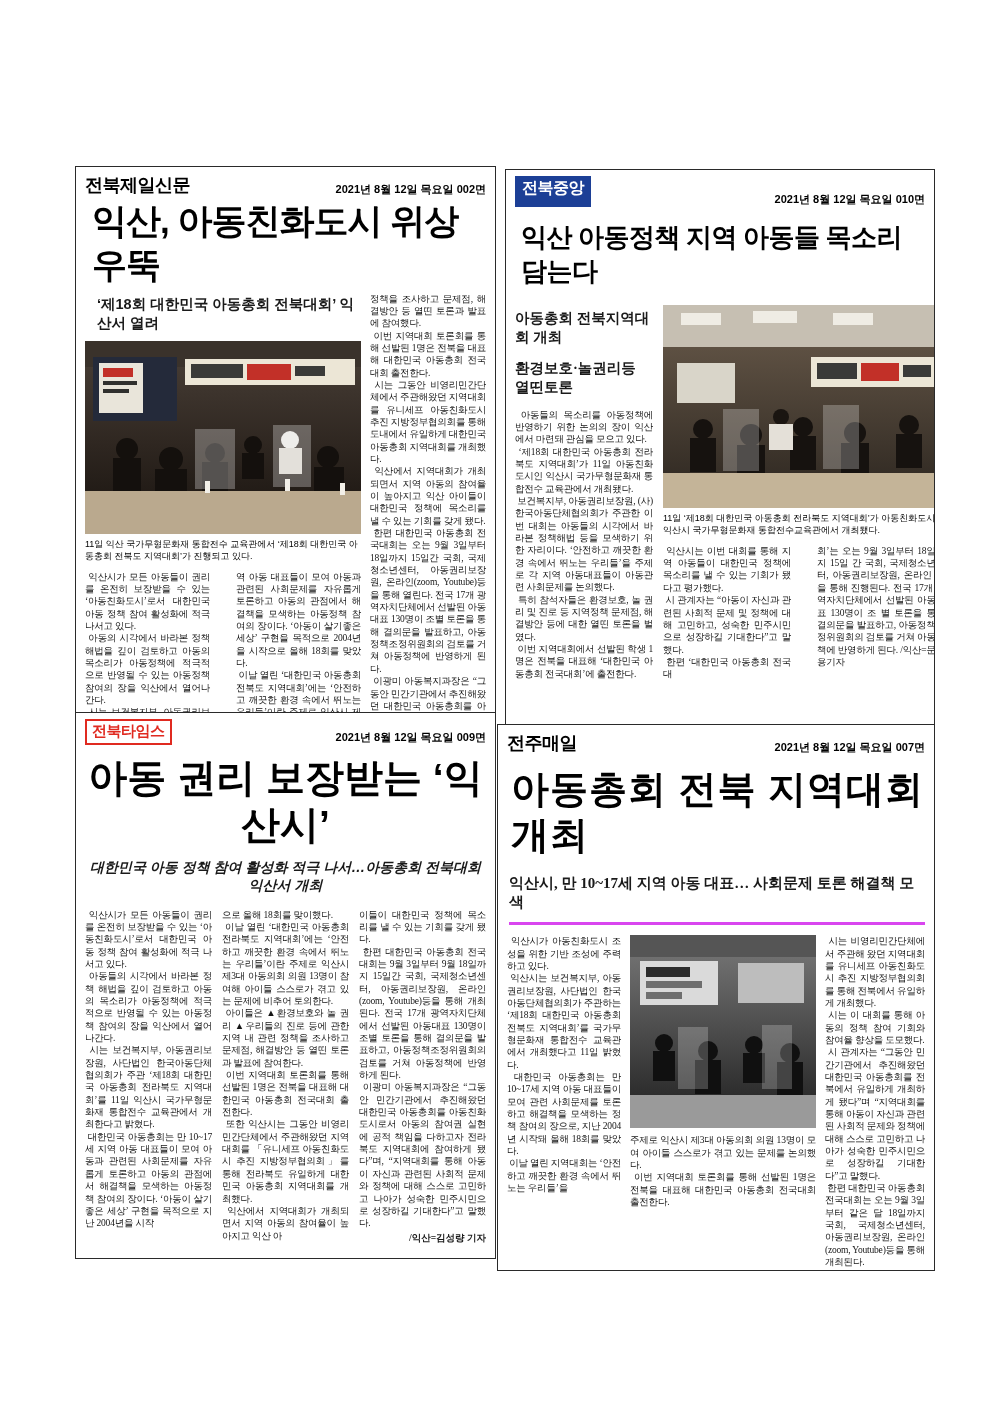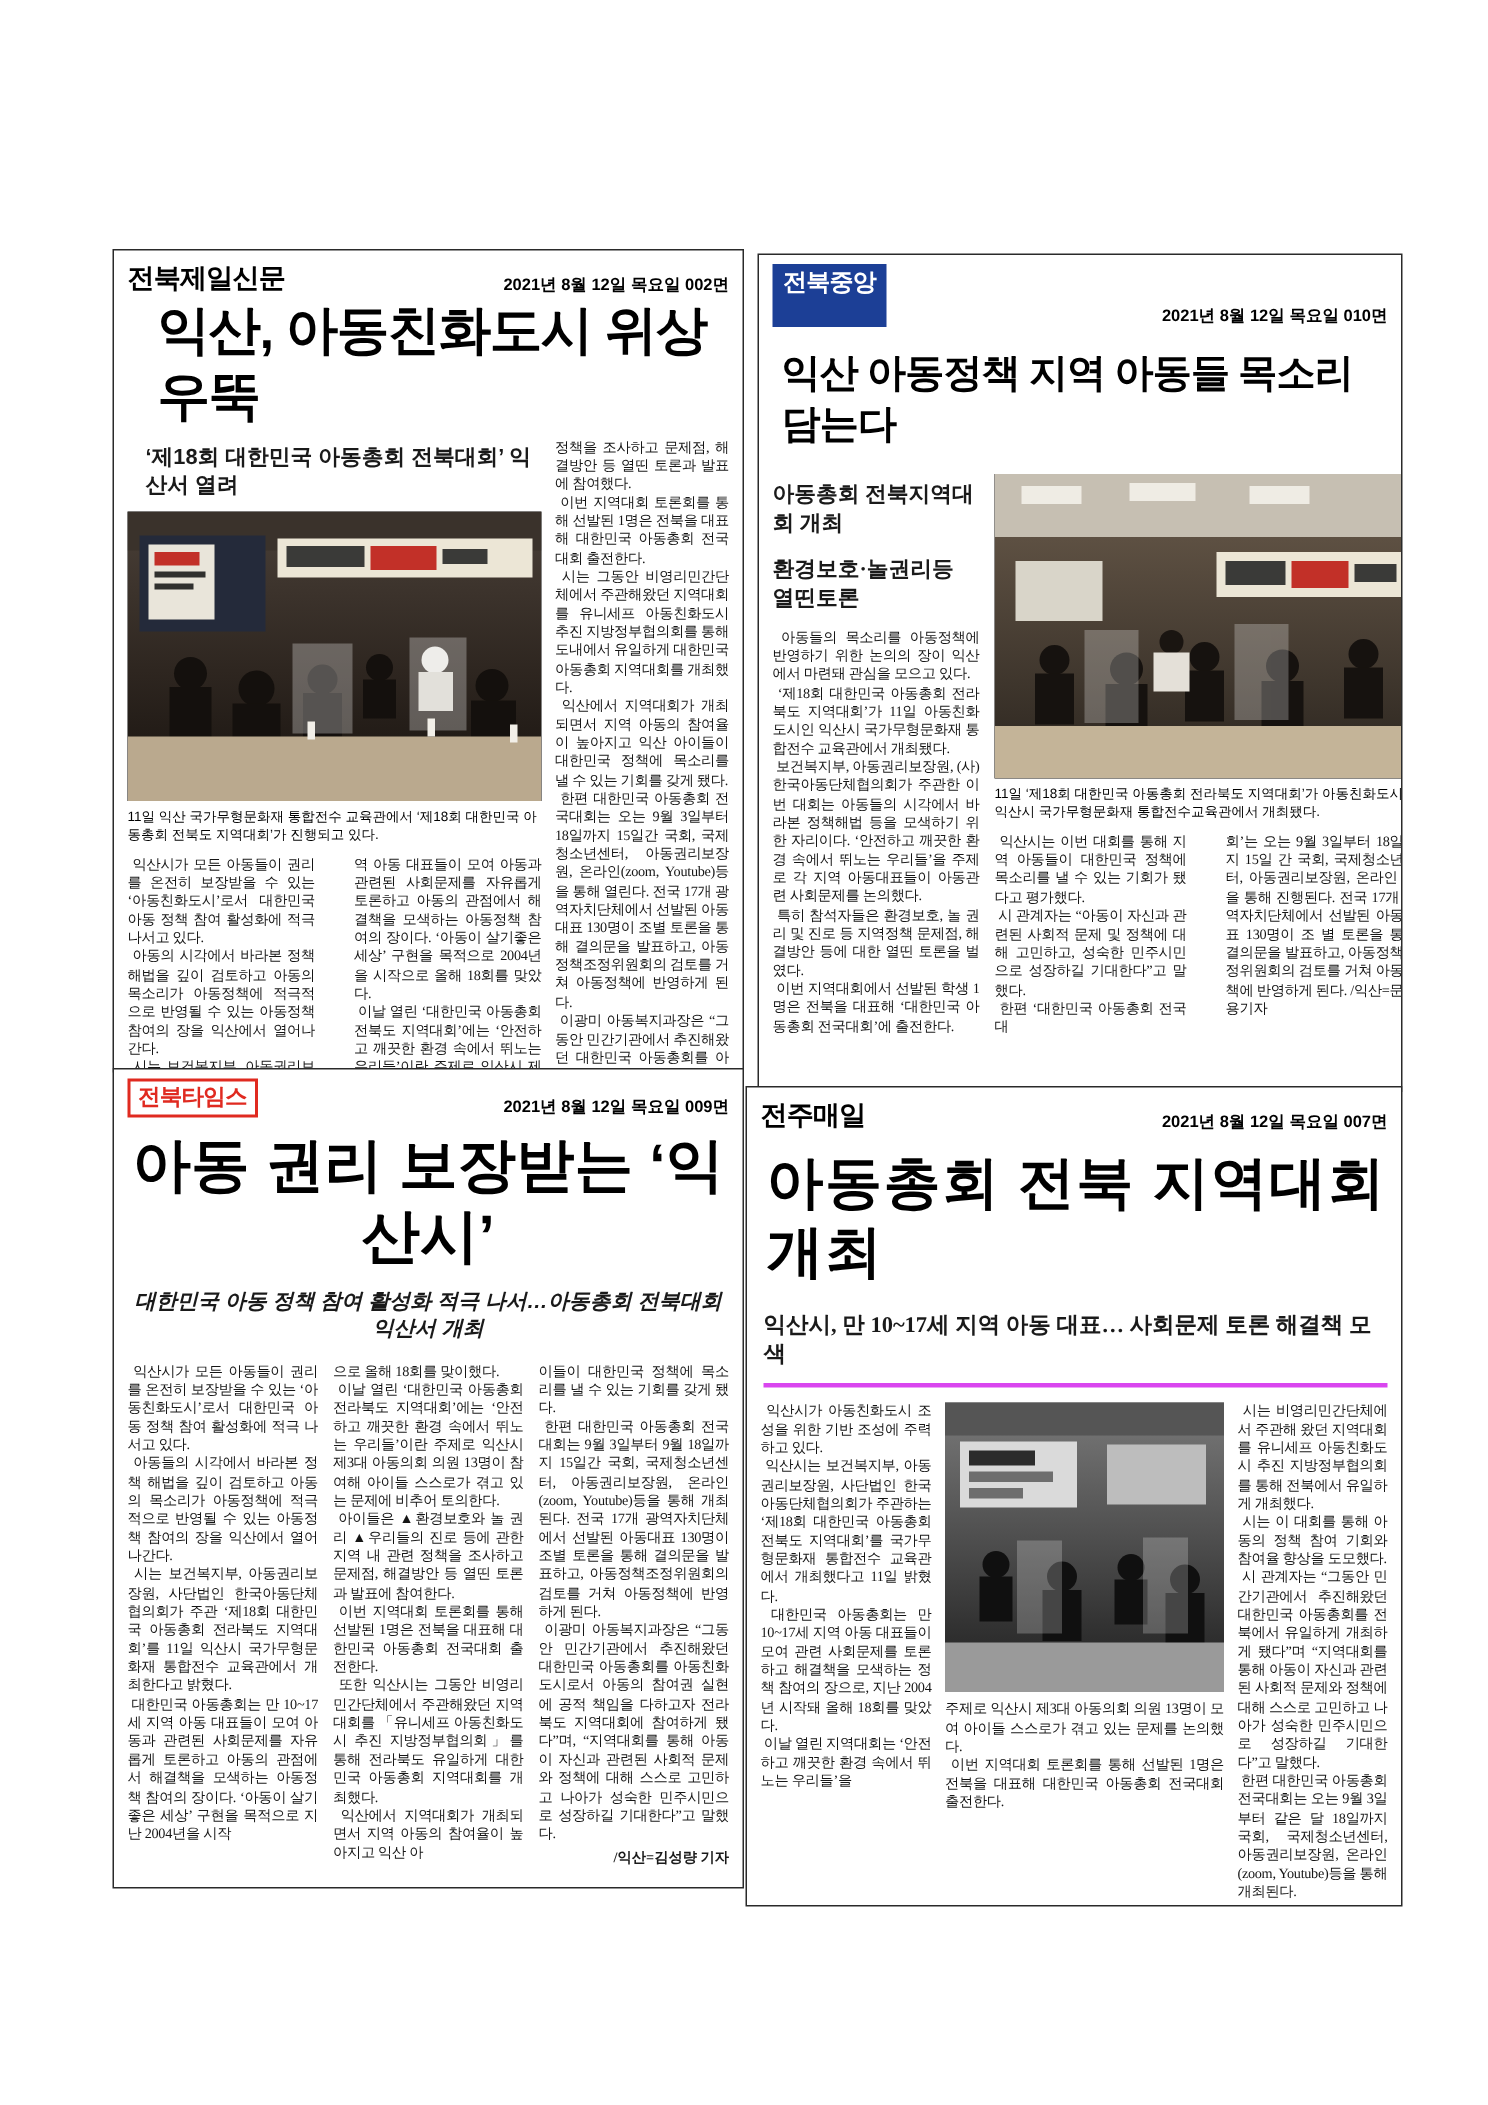--- a/index.html
+++ b/index.html
@@ -7,28 +7,28 @@
   .page{position:absolute;inset:0;background:#fff;}
   .clip{position:absolute;box-sizing:border-box;border:1px solid #2a2a2a;background:#fff;padding:6px 9px;overflow:hidden;}
   #clip1{left:75px;top:166px;width:421px;height:549px;}
   #clip2{left:505px;top:169px;width:430px;height:559px;}
   #clip3{left:75px;top:712px;width:421px;height:547px;}
   #clip4{left:497px;top:724px;width:438px;height:547px;}
 
   .mast-row{display:flex;justify-content:space-between;align-items:flex-end;margin-bottom:2px;}
   .mast{font-family:"Liberation Sans","DejaVu Sans",sans-serif;font-weight:900;font-size:18px;letter-spacing:-0.5px;}
   .mast-plain{color:#000;}
-  .mast-blue{color:#fff;background:#1c3f96;padding:2px 7px 19px;font-size:16px;font-family:Liberation Serif, serif;}
+  .mast-blue{color:#fff;background:#1c3f96;padding:2px 7px 8px;font-size:16px;font-family:Liberation Serif, serif;}
   .mast-red{color:#e02a20;border:2px solid #e02a20;padding:1px 5px 2px;font-size:15px;}
   .date{font-family:"Liberation Sans","DejaVu Sans",sans-serif;font-weight:700;font-size:11px;color:#000;}
 
   .hl{margin:2px 0 6px;color:#000;}
   .hl-sans{font-family:"Liberation Sans","DejaVu Sans",sans-serif;font-weight:900;}
   .hl-serif{font-family:"Liberation Serif","DejaVu Serif",serif;font-weight:900;}
-  #clip1 .hl{font-size:35px;letter-spacing:-1px;line-height:1.25;margin-left:20px;}
+  #clip1 .hl{font-size:35px;letter-spacing:-1px;line-height:1.25;margin-left:7px;}
   #clip2 .hl{font-size:26px;letter-spacing:-0.5px;line-height:1.3;margin:14px 0 16px 6px;}
   #clip3 .hl{font-size:39px;letter-spacing:0px;line-height:1.2;text-align:center;margin:10px 0 10px;}
   #clip4 .hl{font-size:38px;letter-spacing:1px;line-height:1.2;margin:12px 0 14px 4px;}
 
   .subhead-a1{font-family:"Liberation Sans","DejaVu Sans",sans-serif;font-weight:700;font-size:14.5px;margin:2px 0 8px 12px;}
   .subhead-a3{font-family:"Liberation Sans","DejaVu Sans",sans-serif;font-weight:700;font-size:14px;text-align:center;margin:2px 0 14px;font-style:italic;}
   .subhead-a4{font-family:"Liberation Serif","DejaVu Serif",serif;font-weight:700;font-size:15px;margin:16px 0 10px 2px;padding-bottom:10px;border-bottom:3px solid #d946ef;}
   .subhead-serif{font-family:"Liberation Serif","DejaVu Serif",serif;font-weight:900;font-size:14.5px;margin:4px 0 12px;}
 
   .bodytext{font-size:9.5px;line-height:1.3;letter-spacing:-0.2px;text-align:justify;white-space:pre-line;color:#151515;}

